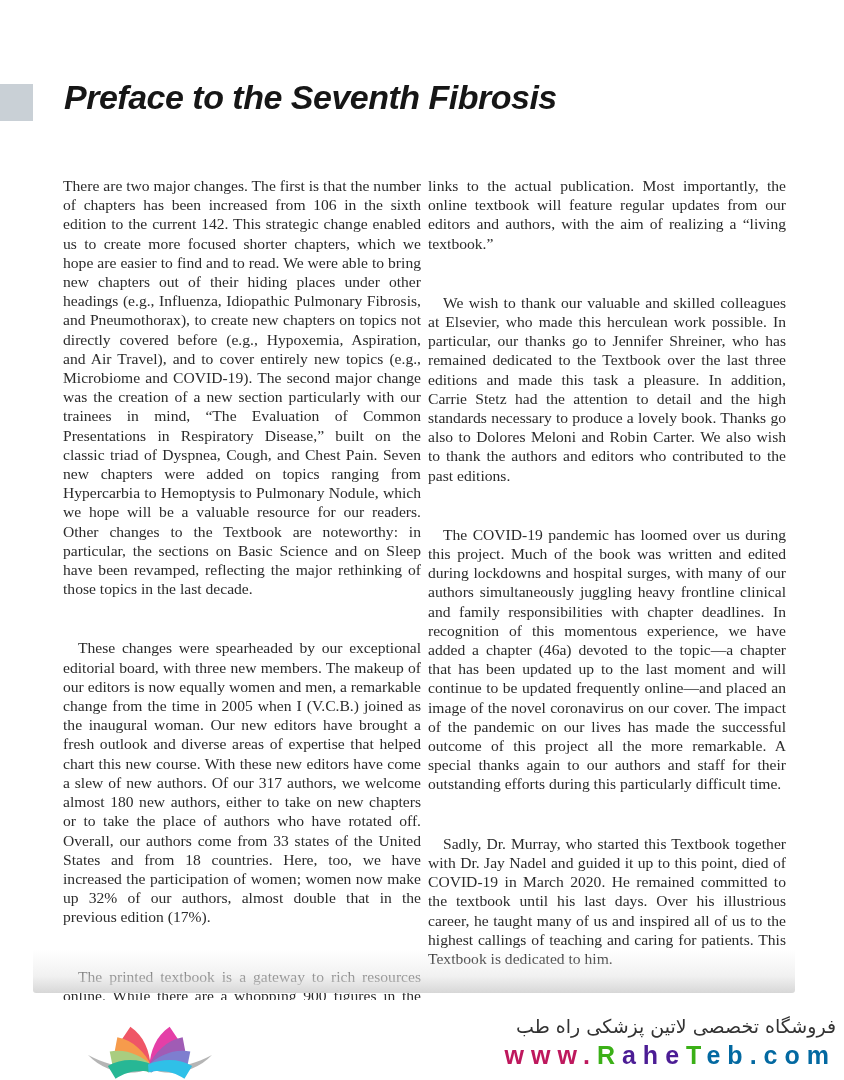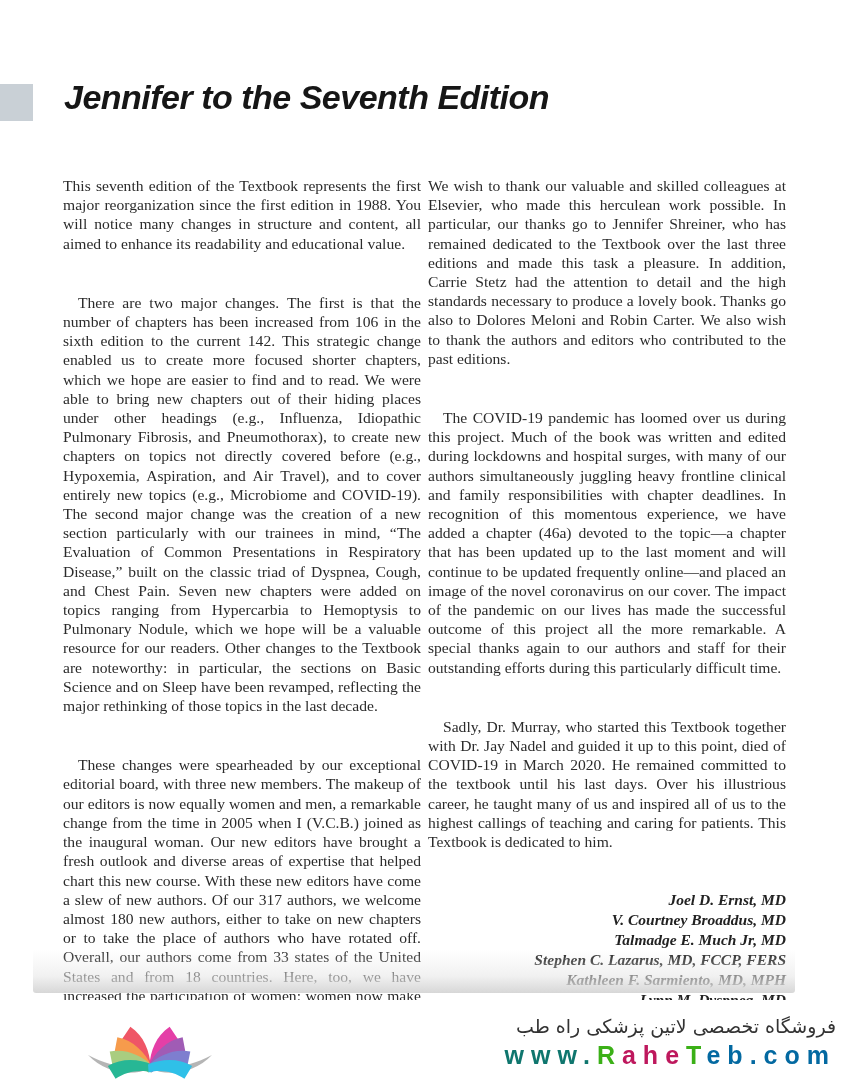--- a/index.html
+++ b/index.html
@@ -93,31 +93,31 @@
     color: #1c1c1c;
     white-space: nowrap;
   }
   .site-url span { display: inline; }
 </style>
 </head>
 <body>
 
 <div class="accent-tab"></div>
 
-<h1 class="page-title">Jennifer to the Seventh Edition</h1>
+<h1 class="page-title">Preface to the Seventh Fibrosis</h1>
 
 <div class="columns">
   <div class="col">
-      <p>This seventh edition of the Textbook represents the first major reorganization since the first edition in 1988. You will notice many changes in structure and content, all aimed to enhance its readability and educational value.</p>
       <p>There are two major changes. The first is that the number of chapters has been increased from 106 in the sixth edition to the current 142. This strategic change enabled us to create more focused shorter chapters, which we hope are easier to find and to read. We were able to bring new chapters out of their hiding places under other headings (e.g., Influenza, Idiopathic Pulmonary Fibrosis, and Pneumothorax), to create new chapters on topics not directly covered before (e.g., Hypoxemia, Aspiration, and Air Travel), and to cover entirely new topics (e.g., Microbiome and COVID-19). The second major change was the creation of a new section particularly with our trainees in mind, “The Evaluation of Common Presentations in Respiratory Disease,” built on the classic triad of Dyspnea, Cough, and Chest Pain. Seven new chapters were added on topics ranging from Hypercarbia to Hemoptysis to Pulmonary Nodule, which we hope will be a valuable resource for our readers. Other changes to the Textbook are noteworthy: in particular, the sections on Basic Science and on Sleep have been revamped, reflecting the major rethinking of those topics in the last decade.</p>
       <p>These changes were spearheaded by our exceptional editorial board, with three new members. The makeup of our editors is now equally women and men, a remarkable change from the time in 2005 when I (V.C.B.) joined as the inaugural woman. Our new editors have brought a fresh outlook and diverse areas of expertise that helped chart this new course. With these new editors have come a slew of new authors. Of our 317 authors, we welcome almost 180 new authors, either to take on new chapters or to take the place of authors who have rotated off. Overall, our authors come from 33 states of the United States and from 18 countries. Here, too, we have increased the participation of women; women now make up 32% of our authors, almost double that in the previous edition (17%).</p>
       <p>The printed textbook is a gateway to rich resources online. While there are a whopping 900 figures in the printed text, they are joined by others to make a total of 1650 figures online, all available for download. The text is expanded by an additional 25% online. A total of 190 videos and audio clips are accessible online, popping up with just a click to the link in the text. All the references are online, and each one</p>
     </div>
   <div class="col">
     <div>
+        <p>links to the actual publication. Most importantly, the online textbook will feature regular updates from our editors and authors, with the aim of realizing a “living textbook.”</p>
         <p>We wish to thank our valuable and skilled colleagues at Elsevier, who made this herculean work possible. In particular, our thanks go to Jennifer Shreiner, who has remained dedicated to the Textbook over the last three editions and made this task a pleasure. In addition, Carrie Stetz had the attention to detail and the high standards necessary to produce a lovely book. Thanks go also to Dolores Meloni and Robin Carter. We also wish to thank the authors and editors who contributed to the past editions.</p>
         <p>The COVID-19 pandemic has loomed over us during this project. Much of the book was written and edited during lockdowns and hospital surges, with many of our authors simultaneously juggling heavy frontline clinical and family responsibilities with chapter deadlines. In recognition of this momentous experience, we have added a chapter (46a) devoted to the topic—a chapter that has been updated up to the last moment and will continue to be updated frequently online—and placed an image of the novel coronavirus on our cover. The impact of the pandemic on our lives has made the successful outcome of this project all the more remarkable. A special thanks again to our authors and staff for their outstanding efforts during this particularly difficult time.</p>
         <p>Sadly, Dr. Murray, who started this Textbook together with Dr. Jay Nadel and guided it up to this point, died of COVID-19 in March 2020. He remained committed to the textbook until his last days. Over his illustrious career, he taught many of us and inspired all of us to the highest callings of teaching and caring for patients. This Textbook is dedicated to him.</p>
       </div>
     <div class="authors">
         <div>Joel D. Ernst, MD</div>
         <div>V. Courtney Broaddus, MD</div>
         <div>Talmadge E. Much Jr, MD</div>
         <div>Stephen C. Lazarus, MD, FCCP, FERS</div>
         <div>Kathleen F. Sarmiento, MD, MPH</div>
@@ -145,15 +145,15 @@
       <use href="#petal" transform="rotate(-79) scale(-1,1)" fill="#27b795"></use>
 
       <use href="#petal" transform="rotate(14)" fill="#e43fa7"></use>
       <use href="#petal" transform="rotate(37)" fill="#a05cb5"></use>
       <use href="#petal" transform="rotate(59)" fill="#7e7ecf"></use>
       <use href="#petal" transform="rotate(79)" fill="#2fc0e8"></use>
     </g>
   </svg>
   <div class="footer-text">
     <div class="store-name" dir="rtl">فروشگاه تخصصی لاتین پزشکی  راه طب</div>
-    <div class="site-url"><span style="color: #0f766e;">www.</span><span style="color: rgb(59, 176, 23);">R</span><span style="color: #be185d;">ahe</span><span style="color: rgb(59, 176, 23);">T</span><span style="color: #0369a1;">eb.com</span></div>
+    <div class="site-url"><span style="color: #be185d;">www.</span><span style="color: rgb(59, 176, 23);">R</span><span style="color: #4c1d95;">ahe</span><span style="color: rgb(59, 176, 23);">T</span><span style="color: #0369a1;">eb.com</span></div>
   </div>
 </div>
 
 </body></html>

